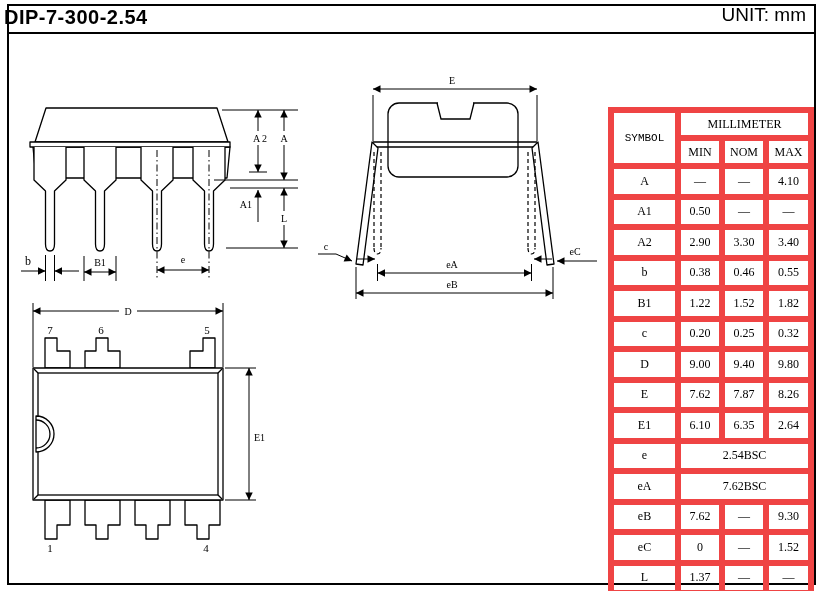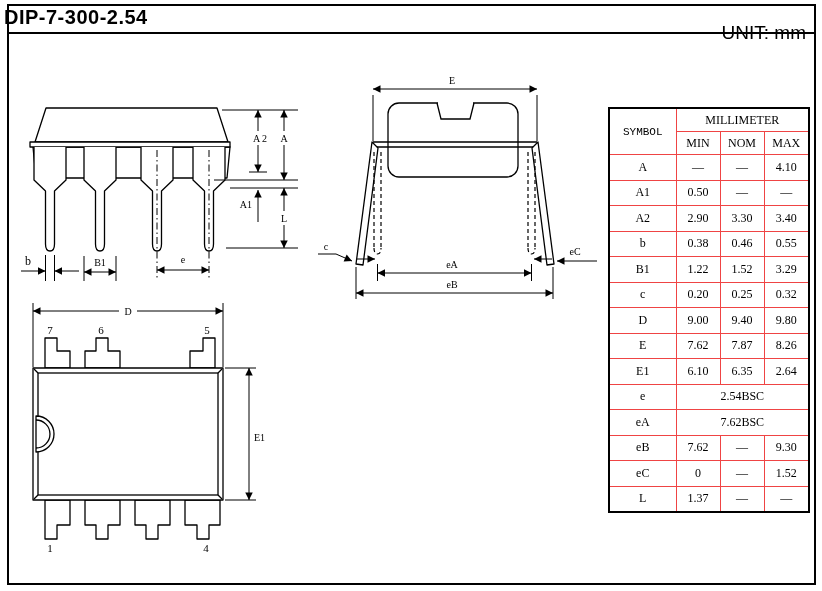--- a/index.html
+++ b/index.html
@@ -1,25 +1,25 @@
 <!DOCTYPE html>
 <html><head>
 <meta charset="utf-8">
 <style>
   html,body{margin:0;padding:0;background:#fff;}
   .page{position:relative;width:822px;height:591px;background:#ffffff;overflow:hidden;
         font-family:"Liberation Sans",sans-serif;color:#000;}
   .frame{position:absolute;left:7px;top:4px;width:805px;height:577px;border:2px solid #000;}
   .header-rule{position:absolute;left:7px;top:32px;width:809px;height:2px;background:#000;}
   .title{position:absolute;left:4px;top:6px;font-size:20px;letter-spacing:.5px;font-weight:bold;}
-  .unit{position:absolute;right:16px;top:22px;font-size:19px;text-align:right;}
+  .unit{position:absolute;right:16px;top:4px;font-size:19px;text-align:right;}
   .dim-table{position:absolute;left:608px;top:107px;width:200px;border-collapse:collapse;
              border:2px solid #000;table-layout:fixed;
              font-family:"Liberation Serif",serif;font-size:12px;}
-  .dim-table th,.dim-table td{border:1px solid #ef4444;text-align:center;vertical-align:middle;
+  .dim-table th,.dim-table td{border:6px solid #ef4444;text-align:center;vertical-align:middle;
              padding:0;font-weight:normal;}
   .dim-table thead th{height:22px;}
   .dim-table td{height:24.5px;}
   .dim-table .sym-hdr{font-size:11px;font-family:Liberation Mono, monospace;}
   svg.drawing{position:absolute;left:0;top:0;}
   svg .ol{fill:#fff;stroke:#000;stroke-width:1.3;stroke-linejoin:round;}
   svg .ln{fill:none;stroke:#000;stroke-width:1.3;}
   svg .dim{fill:none;stroke:#000;stroke-width:1;}
   svg .dash{fill:none;stroke:#000;stroke-width:1.2;stroke-dasharray:4 3;}
   svg .cl{fill:none;stroke:#000;stroke-width:1;stroke-dasharray:7 3 1.5 3;}
@@ -182,21 +182,21 @@
         <tr>
           <td>b</td>
           <td>0.38</td>
           <td>0.46</td>
           <td>0.55</td>
         </tr>
         <tr>
           <td>B1</td>
           <td>1.22</td>
           <td>1.52</td>
-          <td>3.29</td>
+          <td>1.82</td>
         </tr>
         <tr>
           <td>c</td>
           <td>0.20</td>
           <td>0.25</td>
           <td>0.32</td>
         </tr>
         <tr>
           <td>D</td>
           <td>9.00</td>

